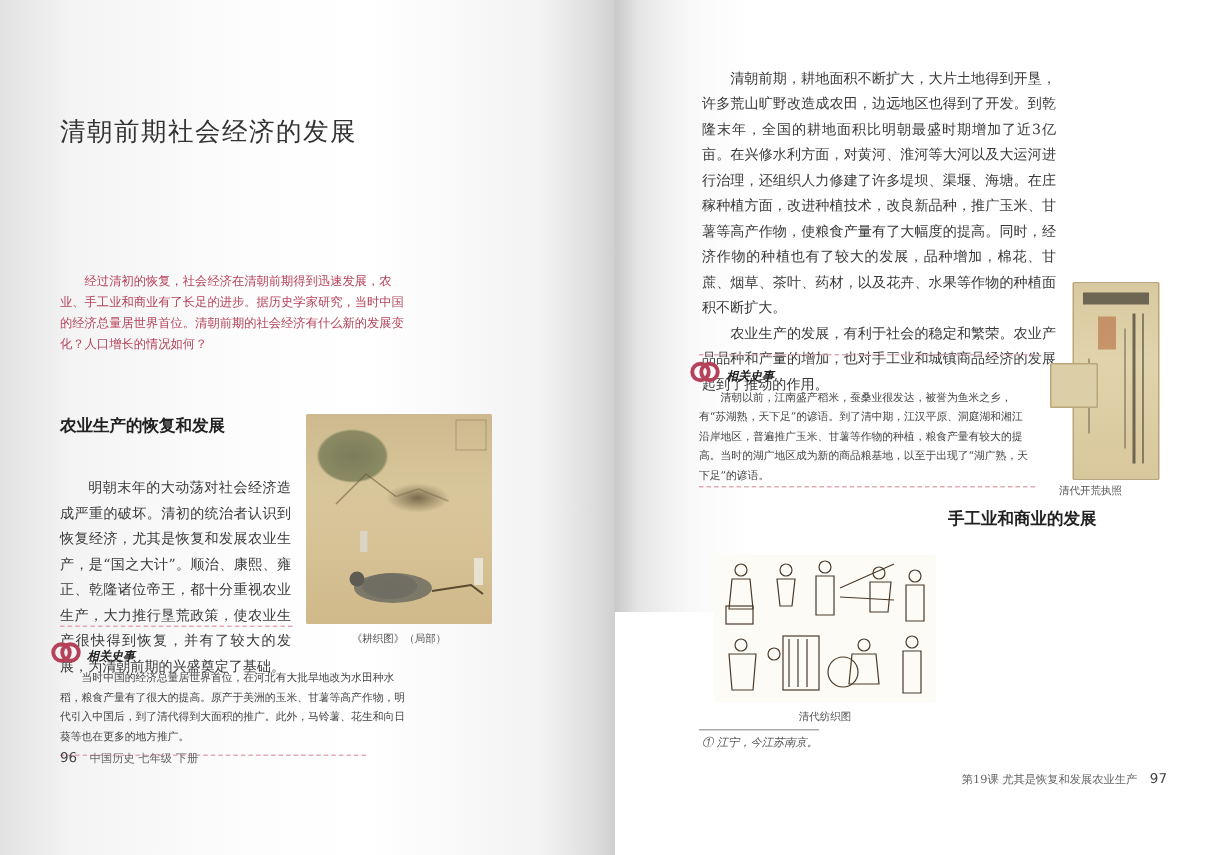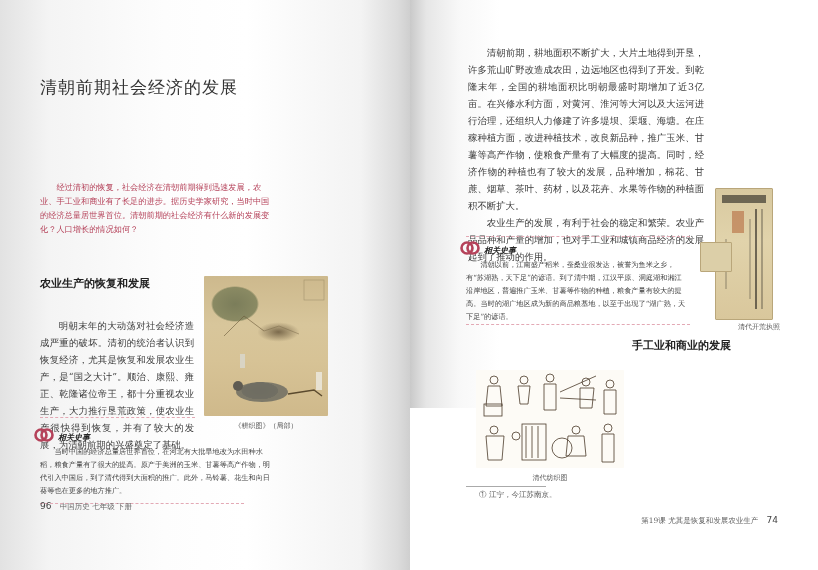--- a/index.html
+++ b/index.html
@@ -96,21 +96,21 @@
       <svg width="56" height="130" viewBox="0 0 56 130">
         <rect x="6" y="6" width="44" height="8" fill="#3f3a30" opacity="0.7"></rect>
         <rect x="16" y="22" width="12" height="22" fill="#b56a3f" opacity="0.6"></rect>
         <line x1="40" y1="20" x2="40" y2="120" stroke="#3f3a30" stroke-width="2" opacity="0.7"></line>
         <line x1="46" y1="20" x2="46" y2="120" stroke="#3f3a30" stroke-width="1.2" opacity="0.6"></line>
         <line x1="34" y1="30" x2="34" y2="110" stroke="#3f3a30" stroke-width="1" opacity="0.5"></line>
         <line x1="10" y1="50" x2="10" y2="100" stroke="#3f3a30" stroke-width="1" opacity="0.5"></line>
       </svg>
     </div>
     <div class="fig" style="left:290px;top:242px;width:30px;height:28px;background:#dccfa8;border:1px solid #b9a67a;"></div>
-    <div class="fig-cap" style="left:304px;top:322px;width:66px;text-align:right;">清代开荒执照</div>
+    <div class="fig-cap" style="left:284px;top:322px;width:66px;">清代开荒执照</div>
 
     <div class="related" style="left:50px;top:236px;width:228px;">
       <div class="dotline" style="left:6px;top:0;width:224px;"></div>
       <div class="rl-head" style="margin-top:3px;">
         <span>
           <svg width="20" height="18" viewBox="0 0 20 18">
             <circle cx="7" cy="9" r="5.5" fill="none" stroke="#b5425a" stroke-width="2.6"></circle>
             <circle cx="13" cy="9" r="5.5" fill="none" stroke="#b5425a" stroke-width="2.6"></circle>
           </svg>
         </span>
@@ -144,23 +144,23 @@
         <circle cx="100" cy="60" r="4"></circle>
           <path d="M92 66 L108 66 L110 86 L90 86 Z"></path>
           <circle cx="86" cy="78" r="10"></circle>
         <circle cx="132" cy="58" r="4"></circle>
           <path d="M126 64 L138 64 L138 92 L126 92 Z"></path>
       </svg>
     </div>
     <div class="fig-cap" style="left:66px;top:473px;width:148px;">清代纺织图</div>
 
     <div class="footnote-rule" style="left:56px;top:486px;width:80px;"></div>
-    <div class="footnote" style="left:69px;top:490px;">① 江宁，今江苏南京。</div>
+    <div class="footnote" style="left:58px;top:490px;font-style:italic;">① 江宁，今江苏南京。</div>
 
     <div class="sec-title" style="left:222px;top:338px;">手工业和商业的发展</div>
 
     <div class="footer" style="right:40px;top:515px;">
       <span>第19课 尤其是恢复和发展农业生产</span>
-      <span class="pno" style="margin-left:6px;">74</span>
+      <span class="pno" style="margin-left:6px;">97</span>
     </div>
   </div>
 
 </div>
 
 </body></html>

